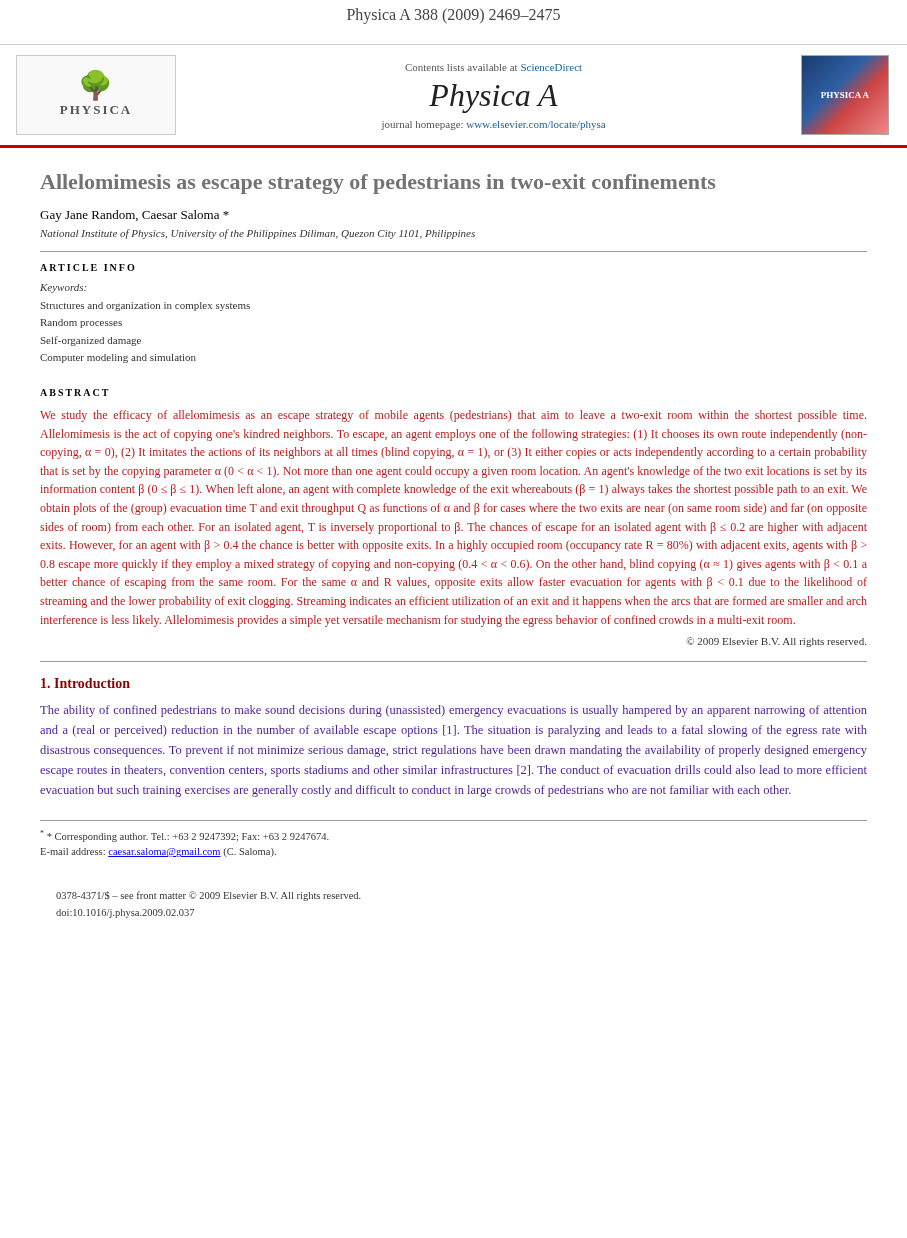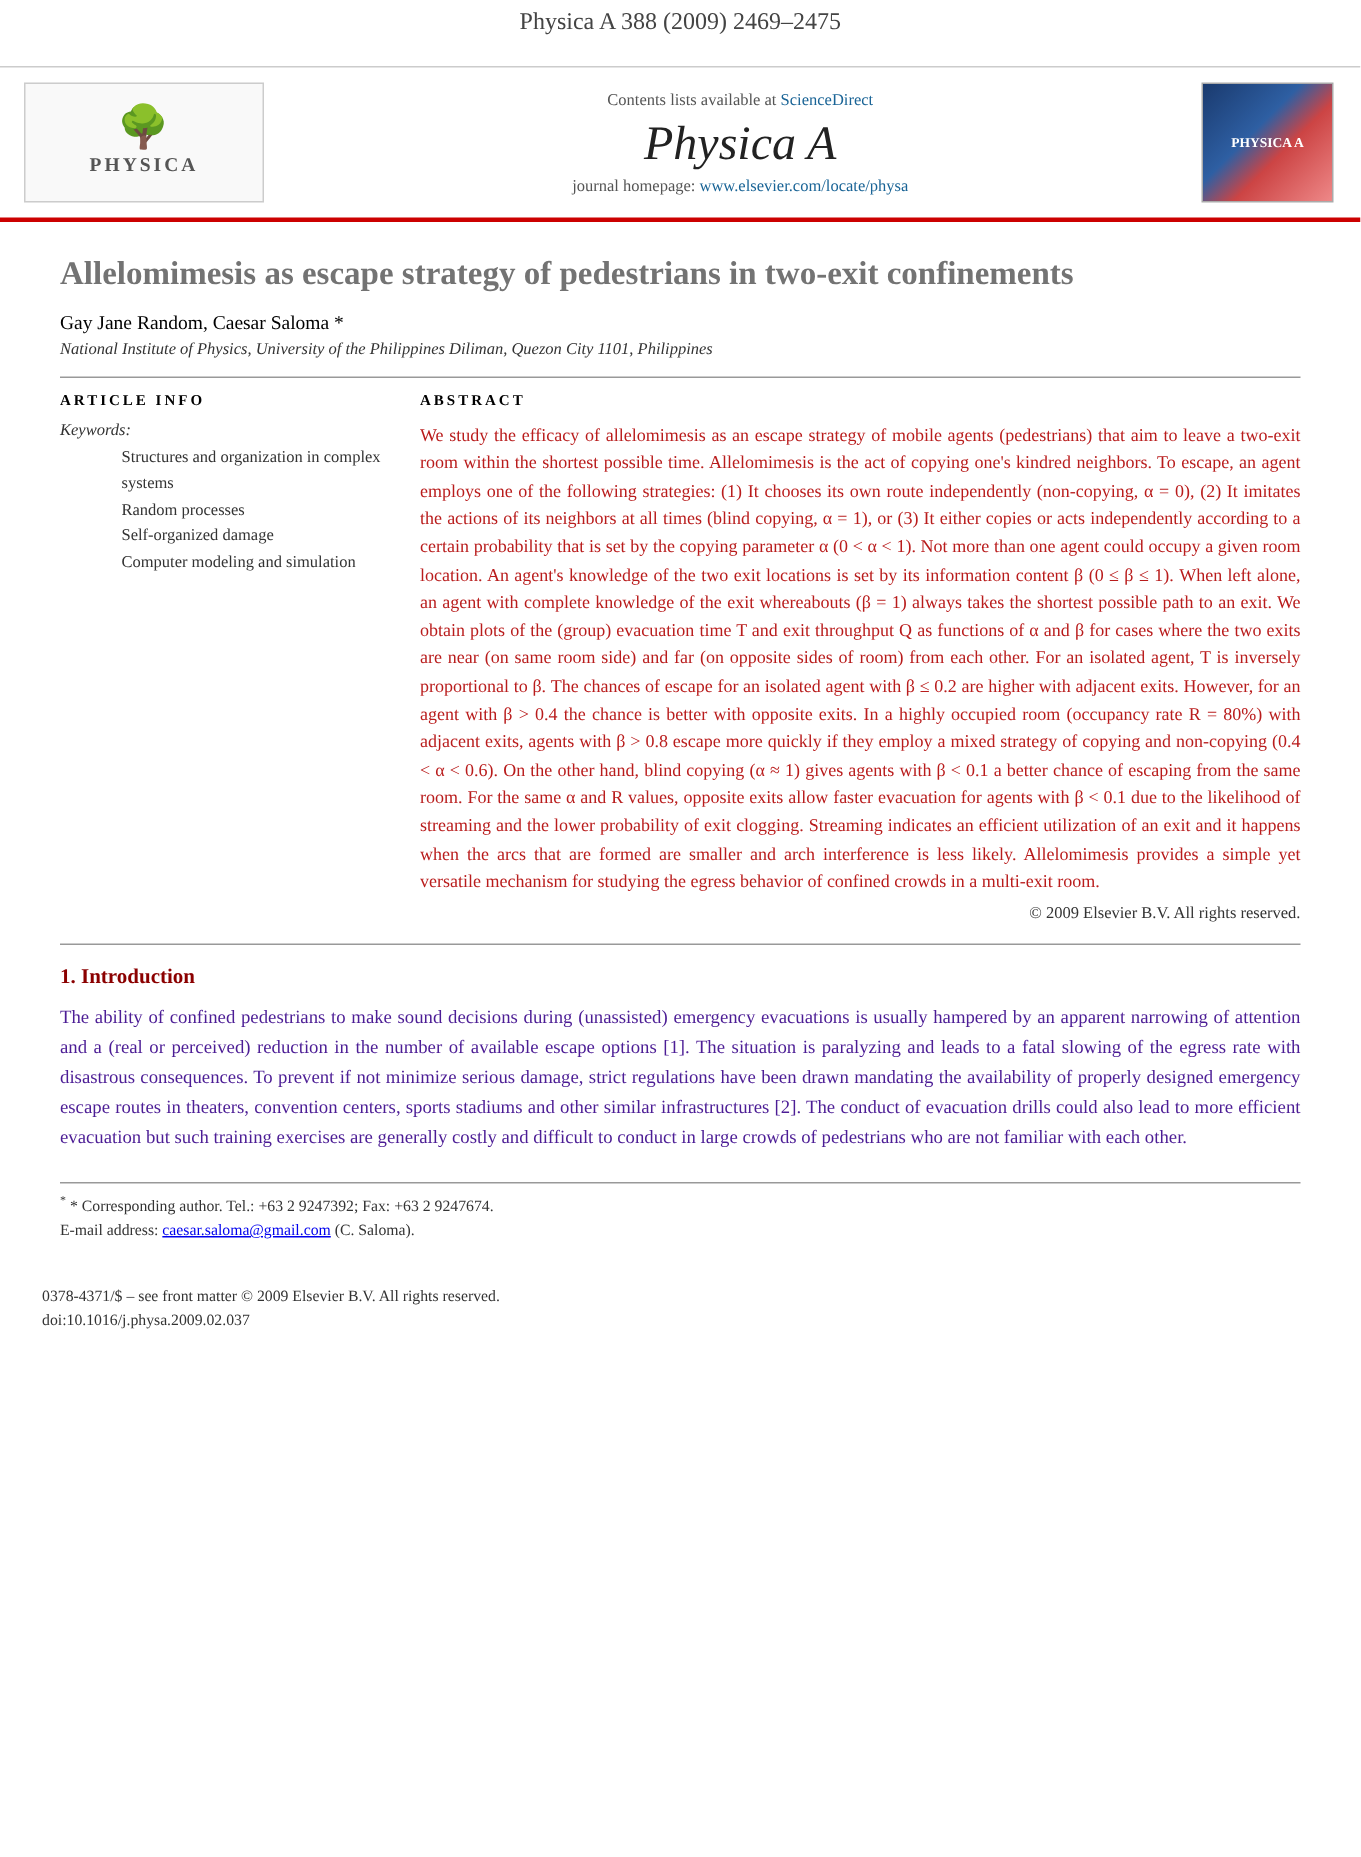--- a/index.html
+++ b/index.html
@@ -130,20 +130,21 @@
       border: none;
       border-top: 1px solid #999;
       margin: 10px 0;
     }
 
     
     .two-col {
       display: flex;
       gap: 20px;
       margin-top: 10px;
+      flex-direction: column;
     }
     .col-left {
       width: 220px;
       flex-shrink: 0;
     }
     .col-right {
       flex: 1;
     }
 
     
@@ -178,21 +179,20 @@
     .keywords-title {
       font-size: 11px;
       font-style: italic;
       color: #333;
       margin-bottom: 4px;
     }
     .keywords-list {
       font-size: 11px;
       color: #333;
       line-height: 1.6;
-      margin-left: 41px;
     }
 
     
     .abstract-text {
       font-size: 12px;
       color: #b91c1c;
       line-height: 1.55;
       text-align: justify;
     }
     .copyright {
@@ -236,21 +236,21 @@
     }
     .footnote sup {
       font-size: 8px;
     }
 
     
     .page-footer {
       font-size: 10.5px;
       color: #333;
       margin-top: 8px;
-      padding: 0 28px;
+      padding: 0 56px;
       line-height: 1.6;
     }
   </style>
 </head>
 <body>
 
 <div class="top-bar">
   <span>Physica A 388 (2009) 2469–2475</span>
 </div>
 

